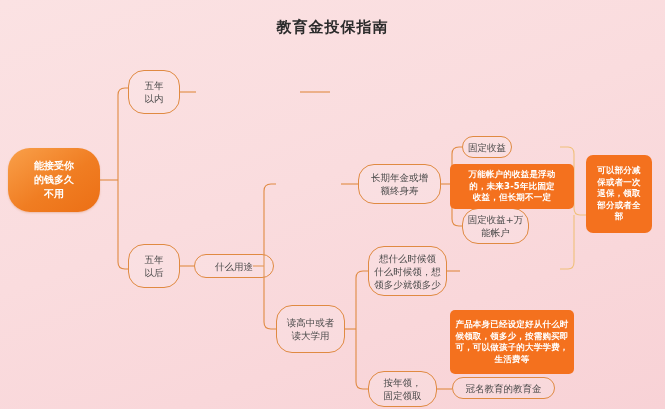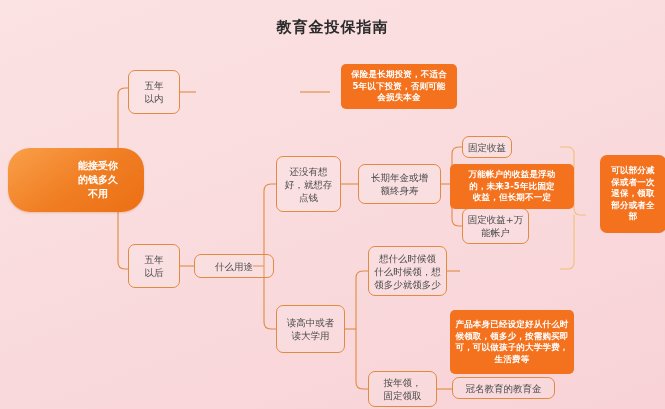--- a/index.html
+++ b/index.html
@@ -25,56 +25,55 @@
 
   
   .node{
     position:absolute;
     box-sizing:border-box;
     display:flex;align-items:center;justify-content:center;
     text-align:center;
     color:#4a4a4a;
     background:rgba(255,255,255,0.12);
     border:1px solid #e08a42;
-    border-radius:7px;
+    border-radius:16px;
     font-size:9.5px;
     line-height:13px;
     padding:2px 4px;
     white-space:pre-line;
   }
   .node.pill{border-radius:14px;}
 
   
   .root{
     position:absolute;
     display:flex;align-items:center;justify-content:center;
     text-align:center;
     color:#ffffff;font-size:10px;line-height:14px;font-weight:bold;
     background:linear-gradient(145deg,#f9a04a 0%,#f07d22 55%,#ec6f15 100%);
     border-radius:22px;
     white-space:pre-line;
     box-shadow:0 1px 2px rgba(190,90,20,.25);
-    padding-left:44px;
   }
 
   
   .callout{
     position:absolute;
     box-sizing:border-box;
     display:flex;align-items:center;justify-content:center;
     text-align:center;
     color:#ffffff;font-weight:bold;
     background:#f4711e;
     border-radius:5px;
     font-size:8.5px;line-height:11.5px;
     padding:3px 5px;
     white-space:pre-line;
     letter-spacing:.2px;
   }
-  .callout.tall{border-radius:7px;margin-left:14px;}
+  .callout.tall{border-radius:7px;}
 </style>
 </head>
 <body>
 
 <div id="board">
 
   <div class="title">教育金投保指南</div>
 
   <svg id="wires" viewBox="0 0 665 409" xmlns="http://www.w3.org/2000/svg">
     <g fill="none" stroke="#e08a42" stroke-width="1.1">
@@ -118,23 +117,20 @@
 
   <div class="node" style="left:128px;top:70px;width:52px;height:44px;">五年
 以内</div>
 
   <div class="node" style="left:128px;top:244px;width:52px;height:44px;">五年
 以后</div>
 
 
   <div class="node" style="left:194px;top:254px;width:80px;height:24px;">什么用途</div>
 
-  <div class="node" style="left:276px;top:156px;width:65px;height:56px;">还没有想
-好，就想存
-点钱</div>
 
   <div class="node" style="left:358px;top:164px;width:83px;height:40px;">长期年金或增
 额终身寿</div>
 
   <div class="node" style="left:462px;top:136px;width:50px;height:22px;">固定收益</div>
 
   <div class="node" style="left:462px;top:208px;width:67px;height:36px;">固定收益+万
 能帐户</div>
 
   <div class="node" style="left:276px;top:305px;width:69px;height:48px;">读高中或者
@@ -142,23 +138,20 @@
 
   <div class="node" style="left:368px;top:371px;width:69px;height:36px;">按年领，
 固定领取</div>
 
   <div class="node" style="left:368px;top:246px;width:79px;height:50px;">想什么时候领
 什么时候领，想
 领多少就领多少</div>
 
   <div class="node" style="left:452px;top:377px;width:103px;height:22px;">冠名教育的教育金</div>
 
-  <div class="callout" style="left:341px;top:64px;width:116px;height:45px;">保险是长期投资，不适合
-5年以下投资，否则可能
-会损失本金</div>
 
   <div class="callout" style="left:450px;top:164px;width:124px;height:45px;">万能帐户的收益是浮动
 的，未来3-5年比固定
 收益，但长期不一定</div>
 
   <div class="callout tall" style="left:586px;top:155px;width:66px;height:78px;">可以部分减
 保或者一次
 退保，领取
 部分或者全
 部</div>

